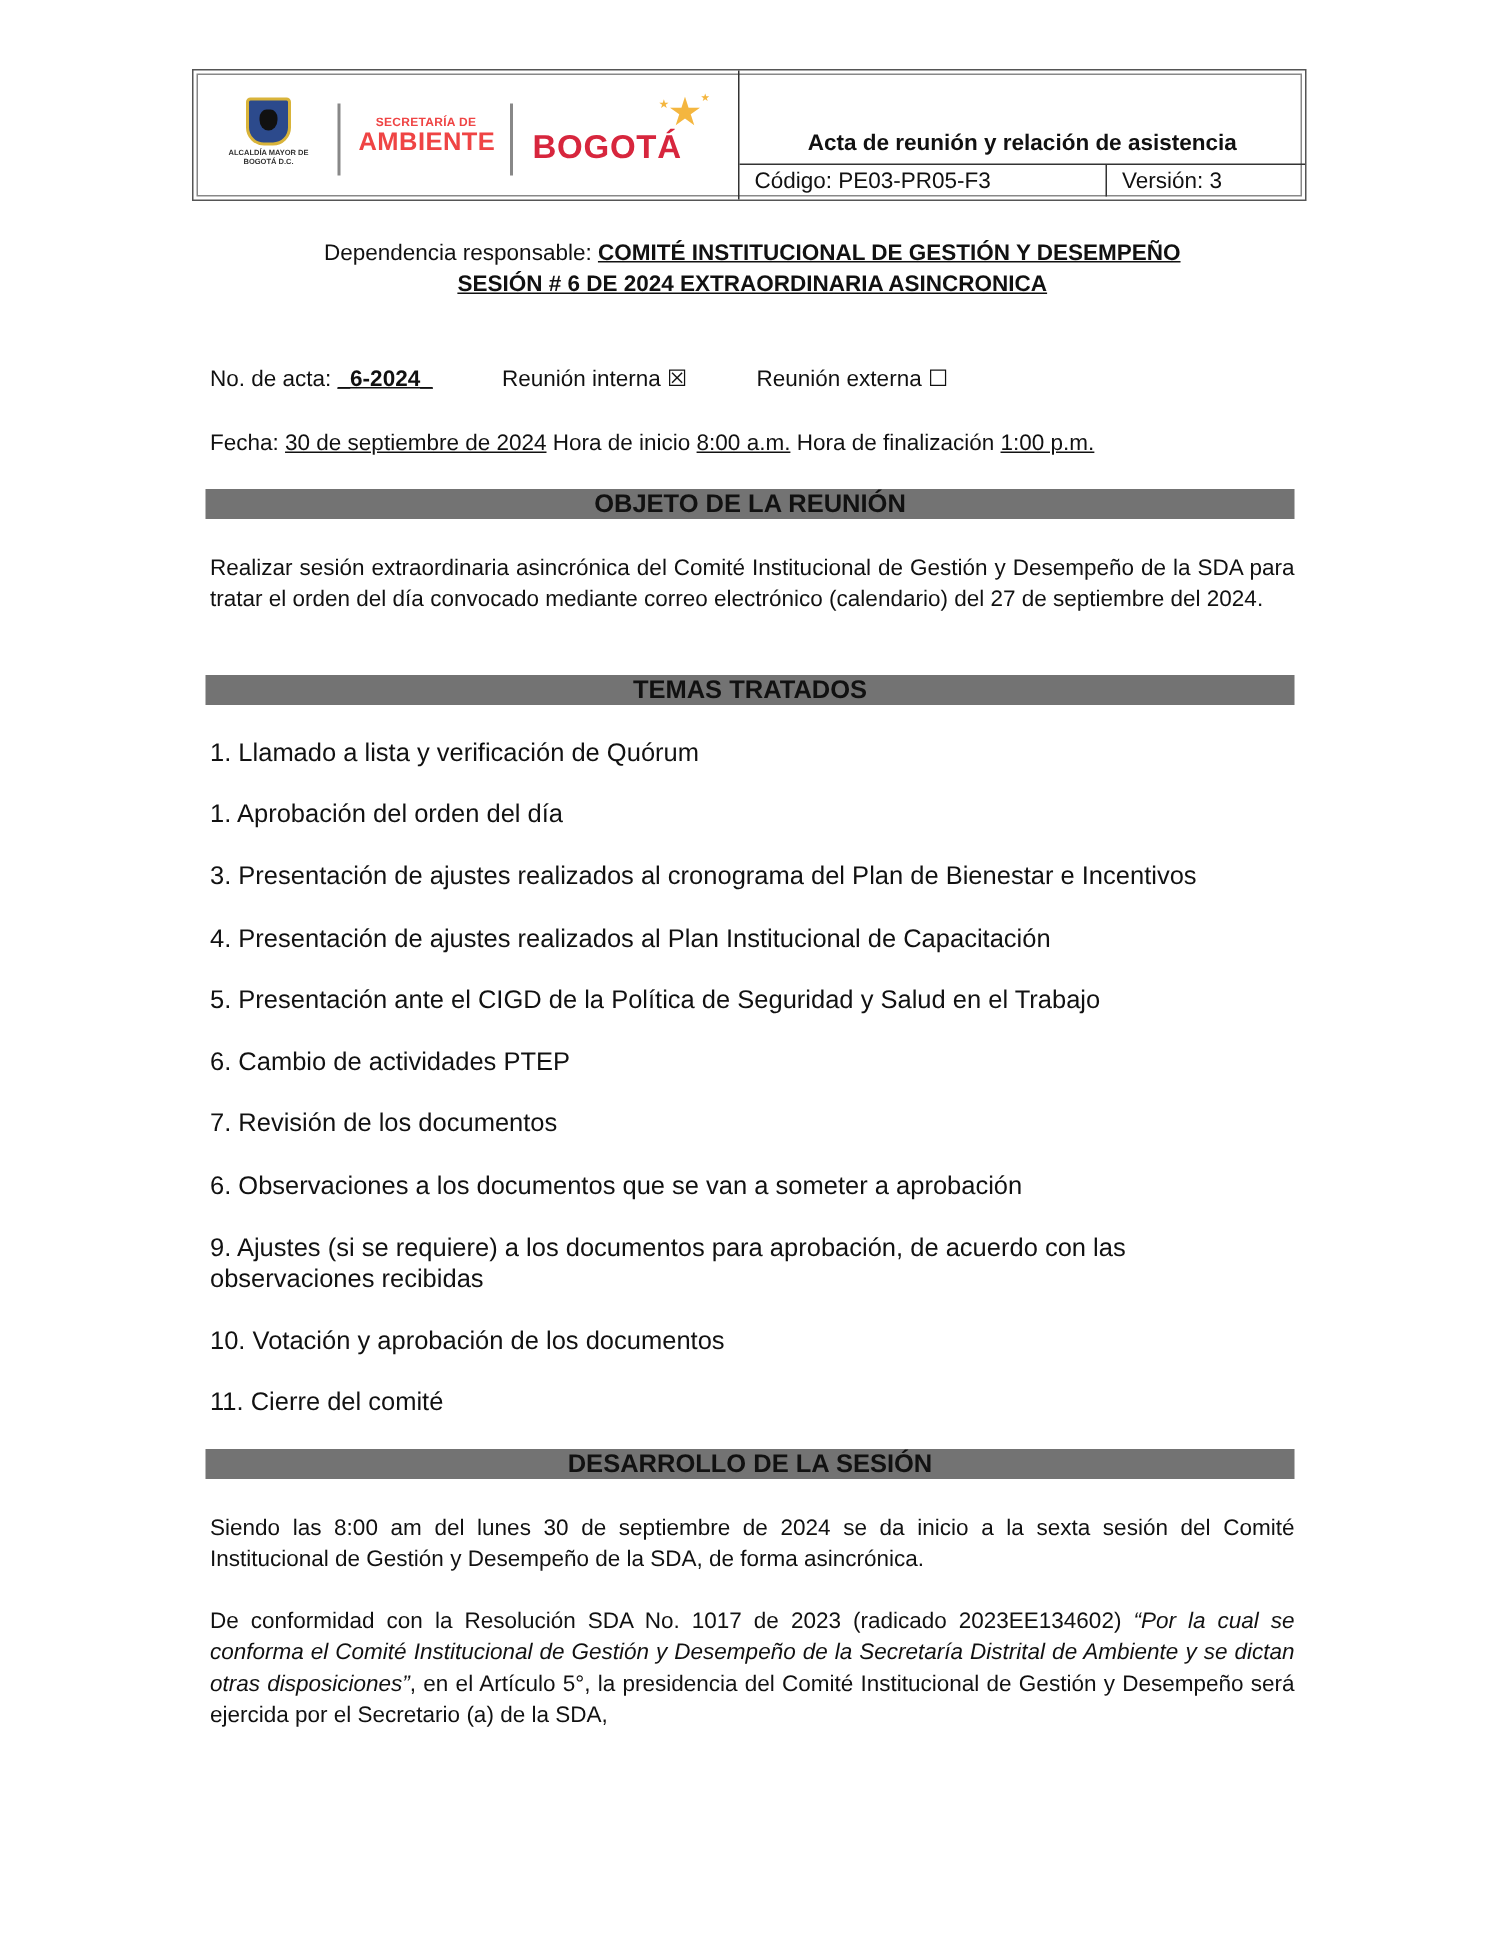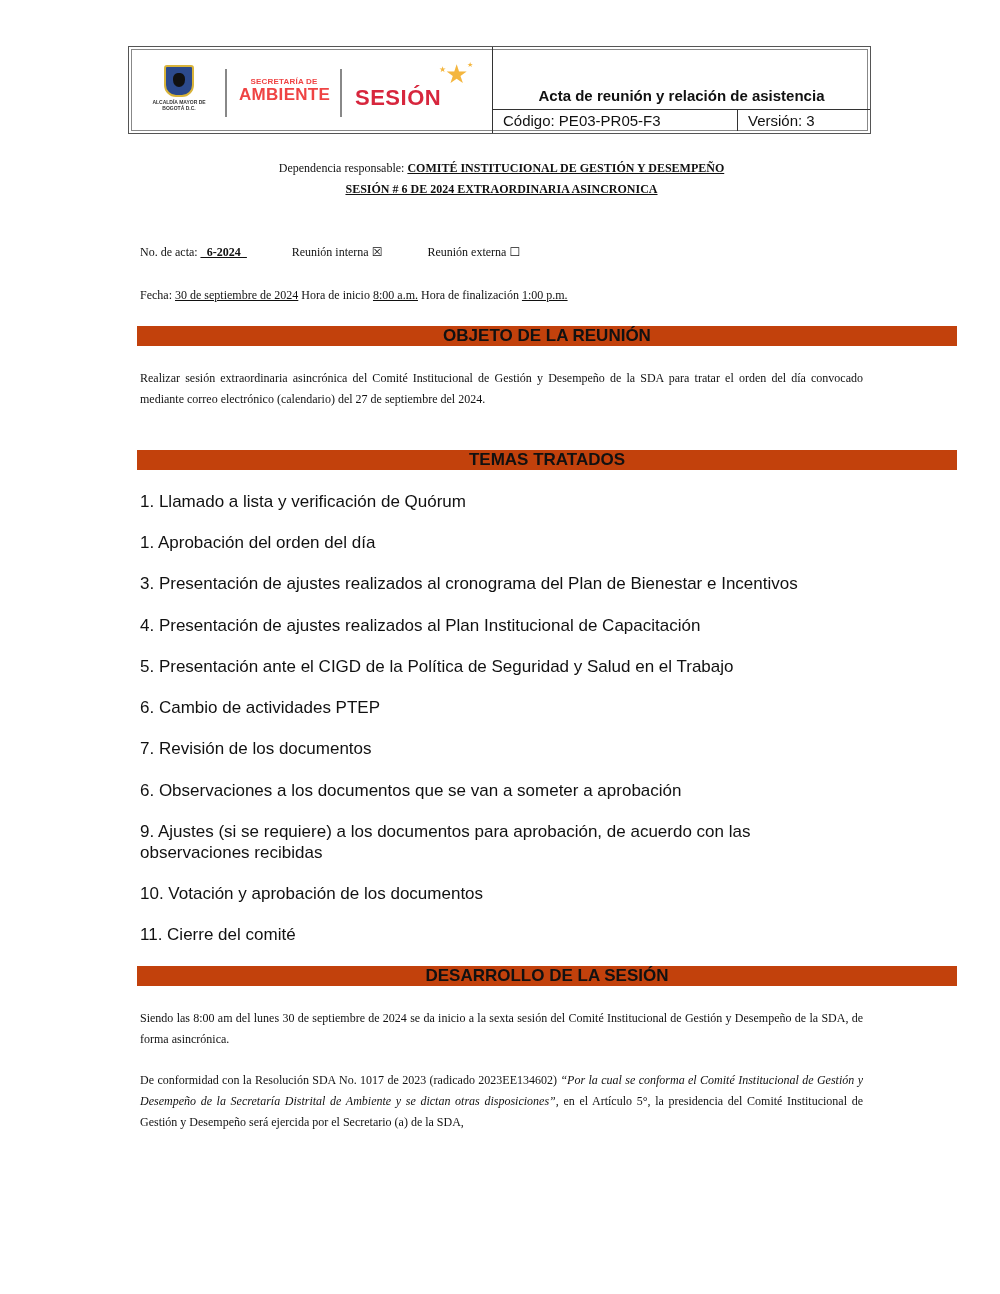--- a/index.html
+++ b/index.html
@@ -36,28 +36,28 @@
     .logo-sda { position: absolute; left: 110px; top: 30px; width: 90px; text-align: center; color: #ef4444; }
     .logo-sda .s1 { font-size: 8px; font-weight: bold; letter-spacing: 0.2px; }
     .logo-sda .s2 { font-size: 17px; font-weight: bold; line-height: 18px; letter-spacing: 0.3px; }
     .logo-bogota { position: absolute; left: 226px; top: 14px; width: 120px; height: 60px; }
     .logo-bogota .word { position: absolute; left: 0; top: 24px; font-size: 22px; font-weight: 900; color: #d7263d; letter-spacing: 0.5px; }
     .logo-bogota .star { position: absolute; left: 90px; top: 0; font-size: 26px; color: #f4b63f; line-height: 26px; }
     .logo-bogota .star2 { position: absolute; left: 84px; top: 4px; font-size: 8px; color: #f4b63f; }
     .logo-bogota .star3 { position: absolute; left: 112px; top: 0; font-size: 7px; color: #f4b63f; }
 
     
-    .txt { position: absolute; left: 140px; width: 723px; font-size: 12px; line-height: 21px; font-family: Liberation Serif, serif; }
+    .txt { position: absolute; left: 140px; width: 723px; font-size: 15px; line-height: 21px; }
     .center { text-align: center; }
     .justify { text-align: justify; }
     .u { text-decoration: underline; }
     .b { font-weight: bold; }
     .i { font-style: italic; }
     .section-bar {
-      position: absolute; left: 137px; width: 820px; height: 20px; background: #c2410c;
+      position: absolute; left: 137px; width: 726px; height: 20px; background: #737373;
       font-weight: bold; font-size: 17px; line-height: 20px; text-align: center;
     }
     .list-item { position: absolute; left: 140px; width: 723px; font-size: 17px; line-height: 21px; }
     .gap { display: inline-block; width: 42px; }
   </style>
 </head>
 <body>
 
 <div class="hdr">
   <div class="hdr-logos">
@@ -68,21 +68,21 @@
     <div class="logo-sep" style="left:96px"></div>
     <div class="logo-sda">
       <div class="s1">SECRETARÍA DE</div>
       <div class="s2">AMBIENTE</div>
     </div>
     <div class="logo-sep" style="left:211px"></div>
     <div class="logo-bogota">
       <span class="star">★</span>
       <span class="star2">★</span>
       <span class="star3">★</span>
-      <span class="word">SESIÓN</span>
+      <span class="word">BOGOTÁ</span>
     </div>
   </div>
   <div class="hdr-right">
     <div class="hdr-row r2">Acta de reunión y relación de asistencia</div>
     <div class="hdr-row r3">
       <span class="code">Código: PE03-PR05-F3</span>
       <span class="ver">Versión: 3</span>
     </div>
   </div>
 </div>

